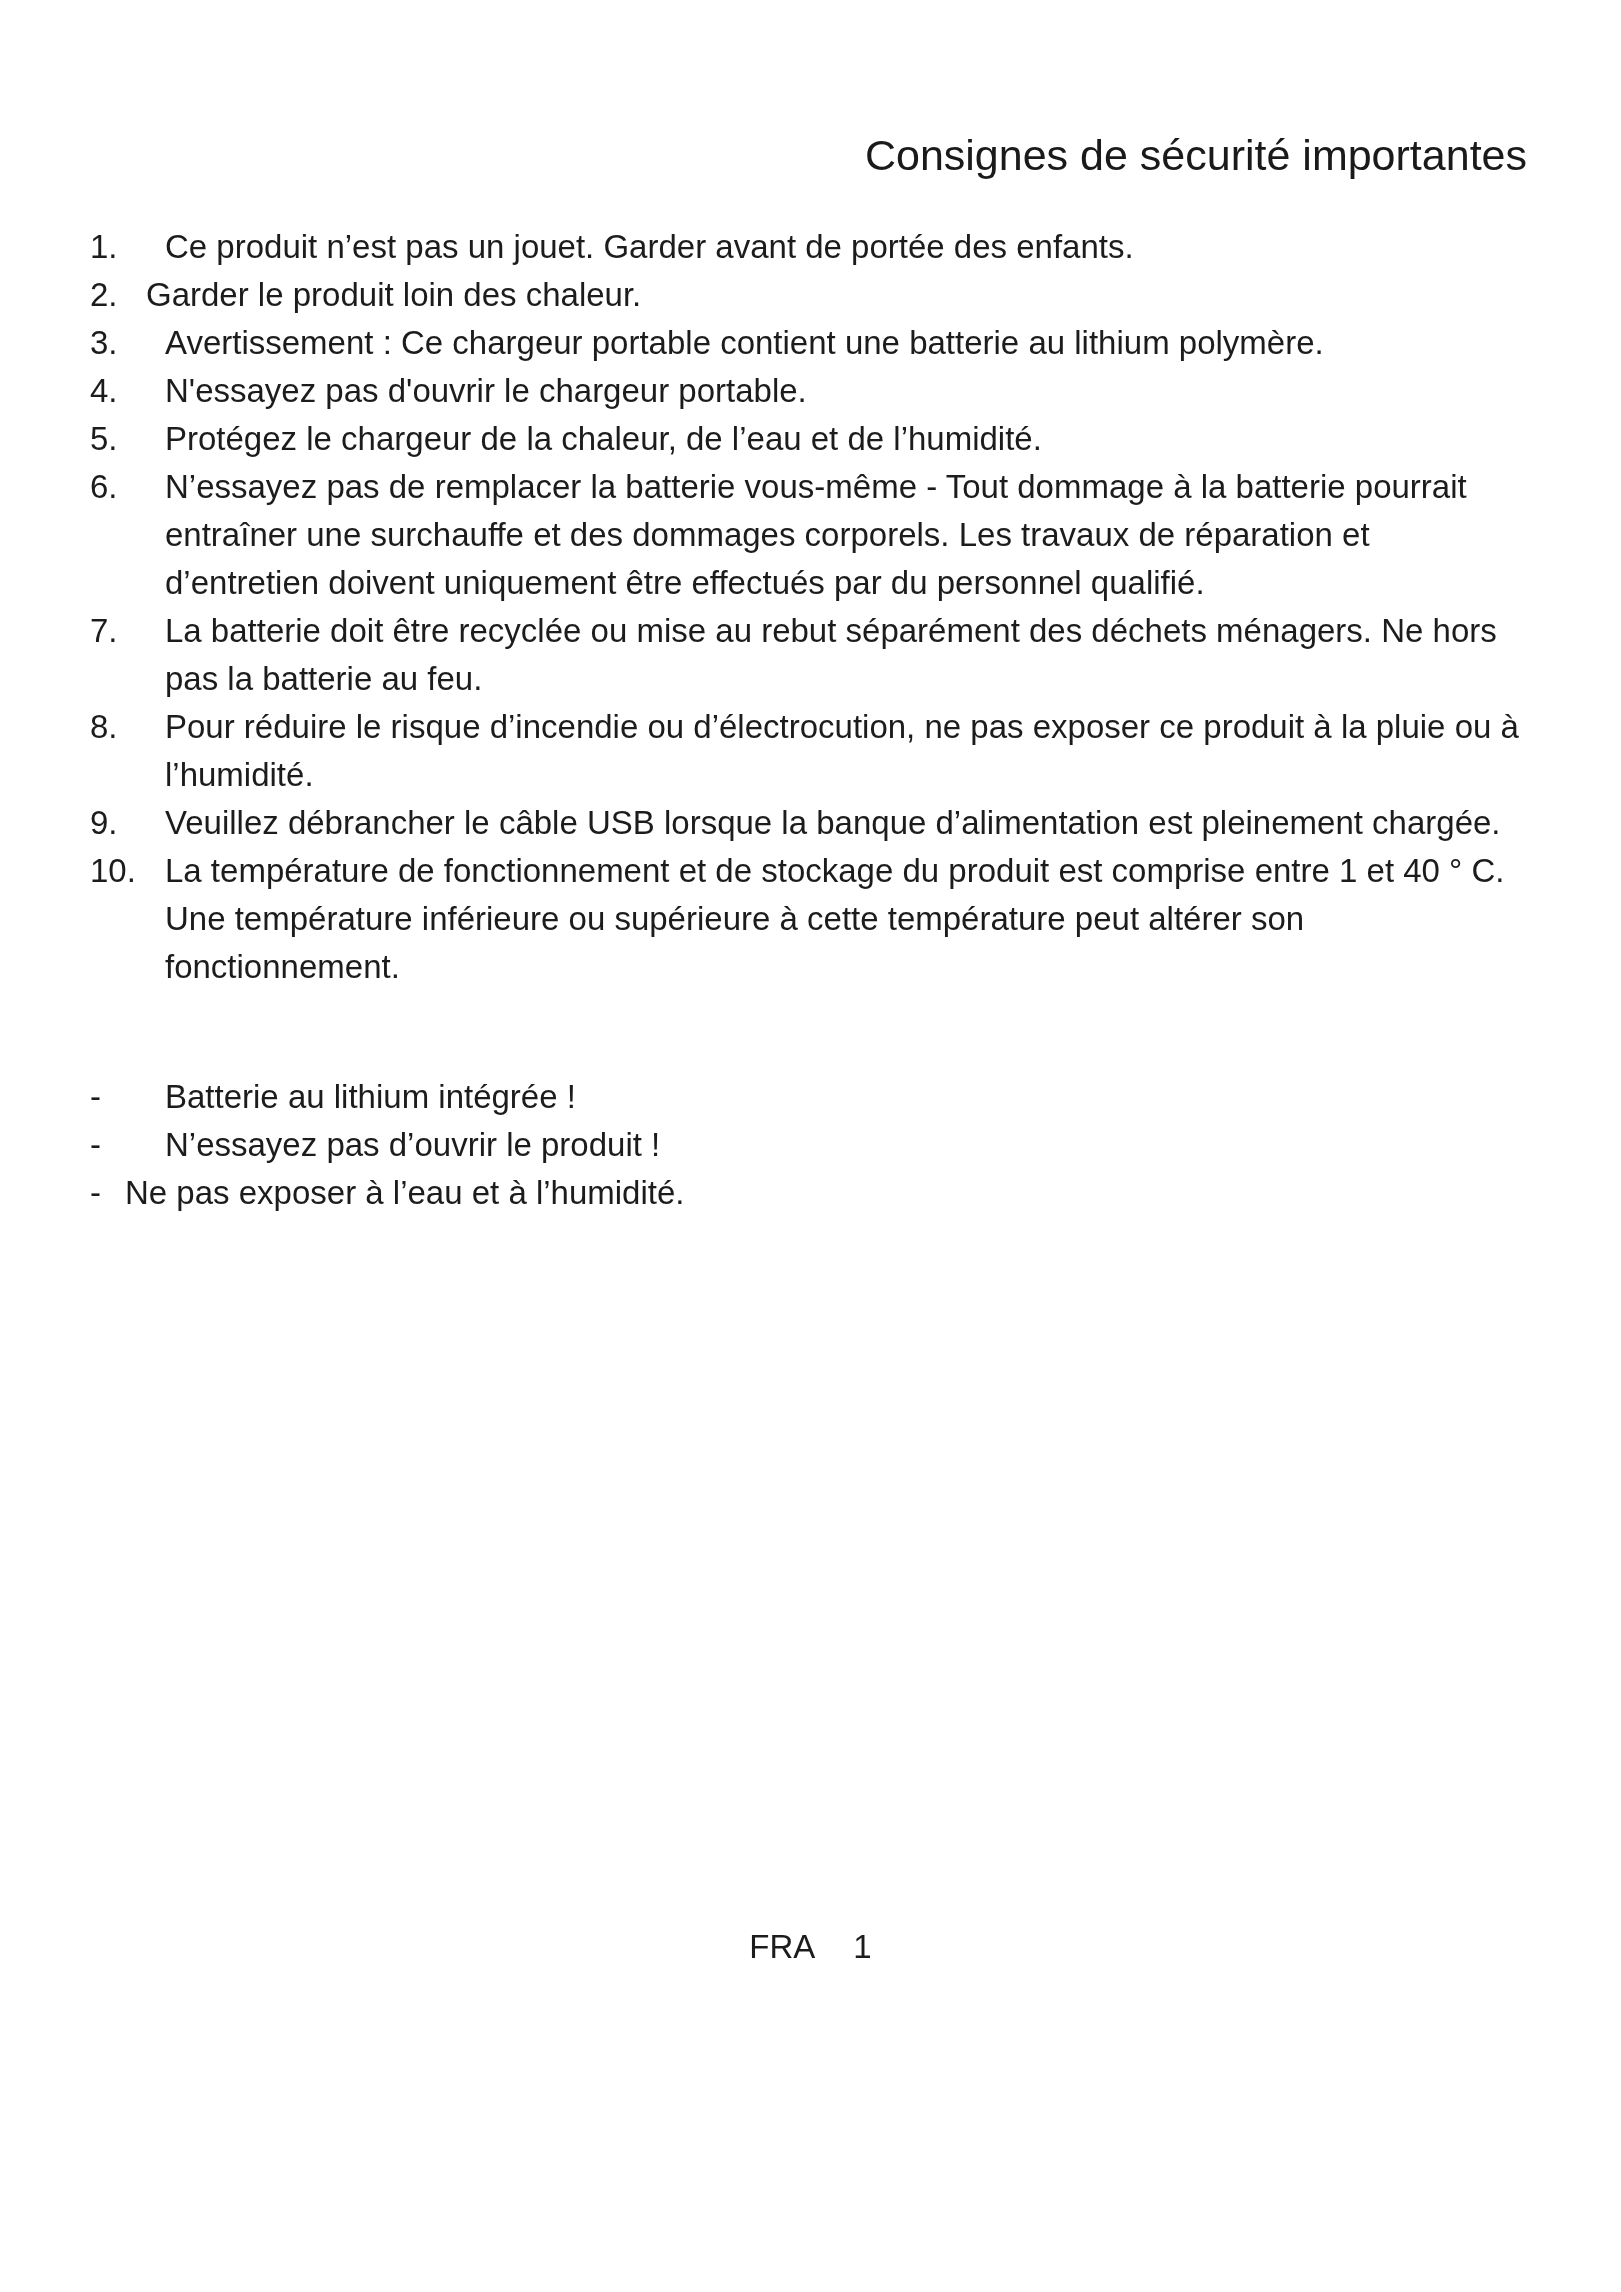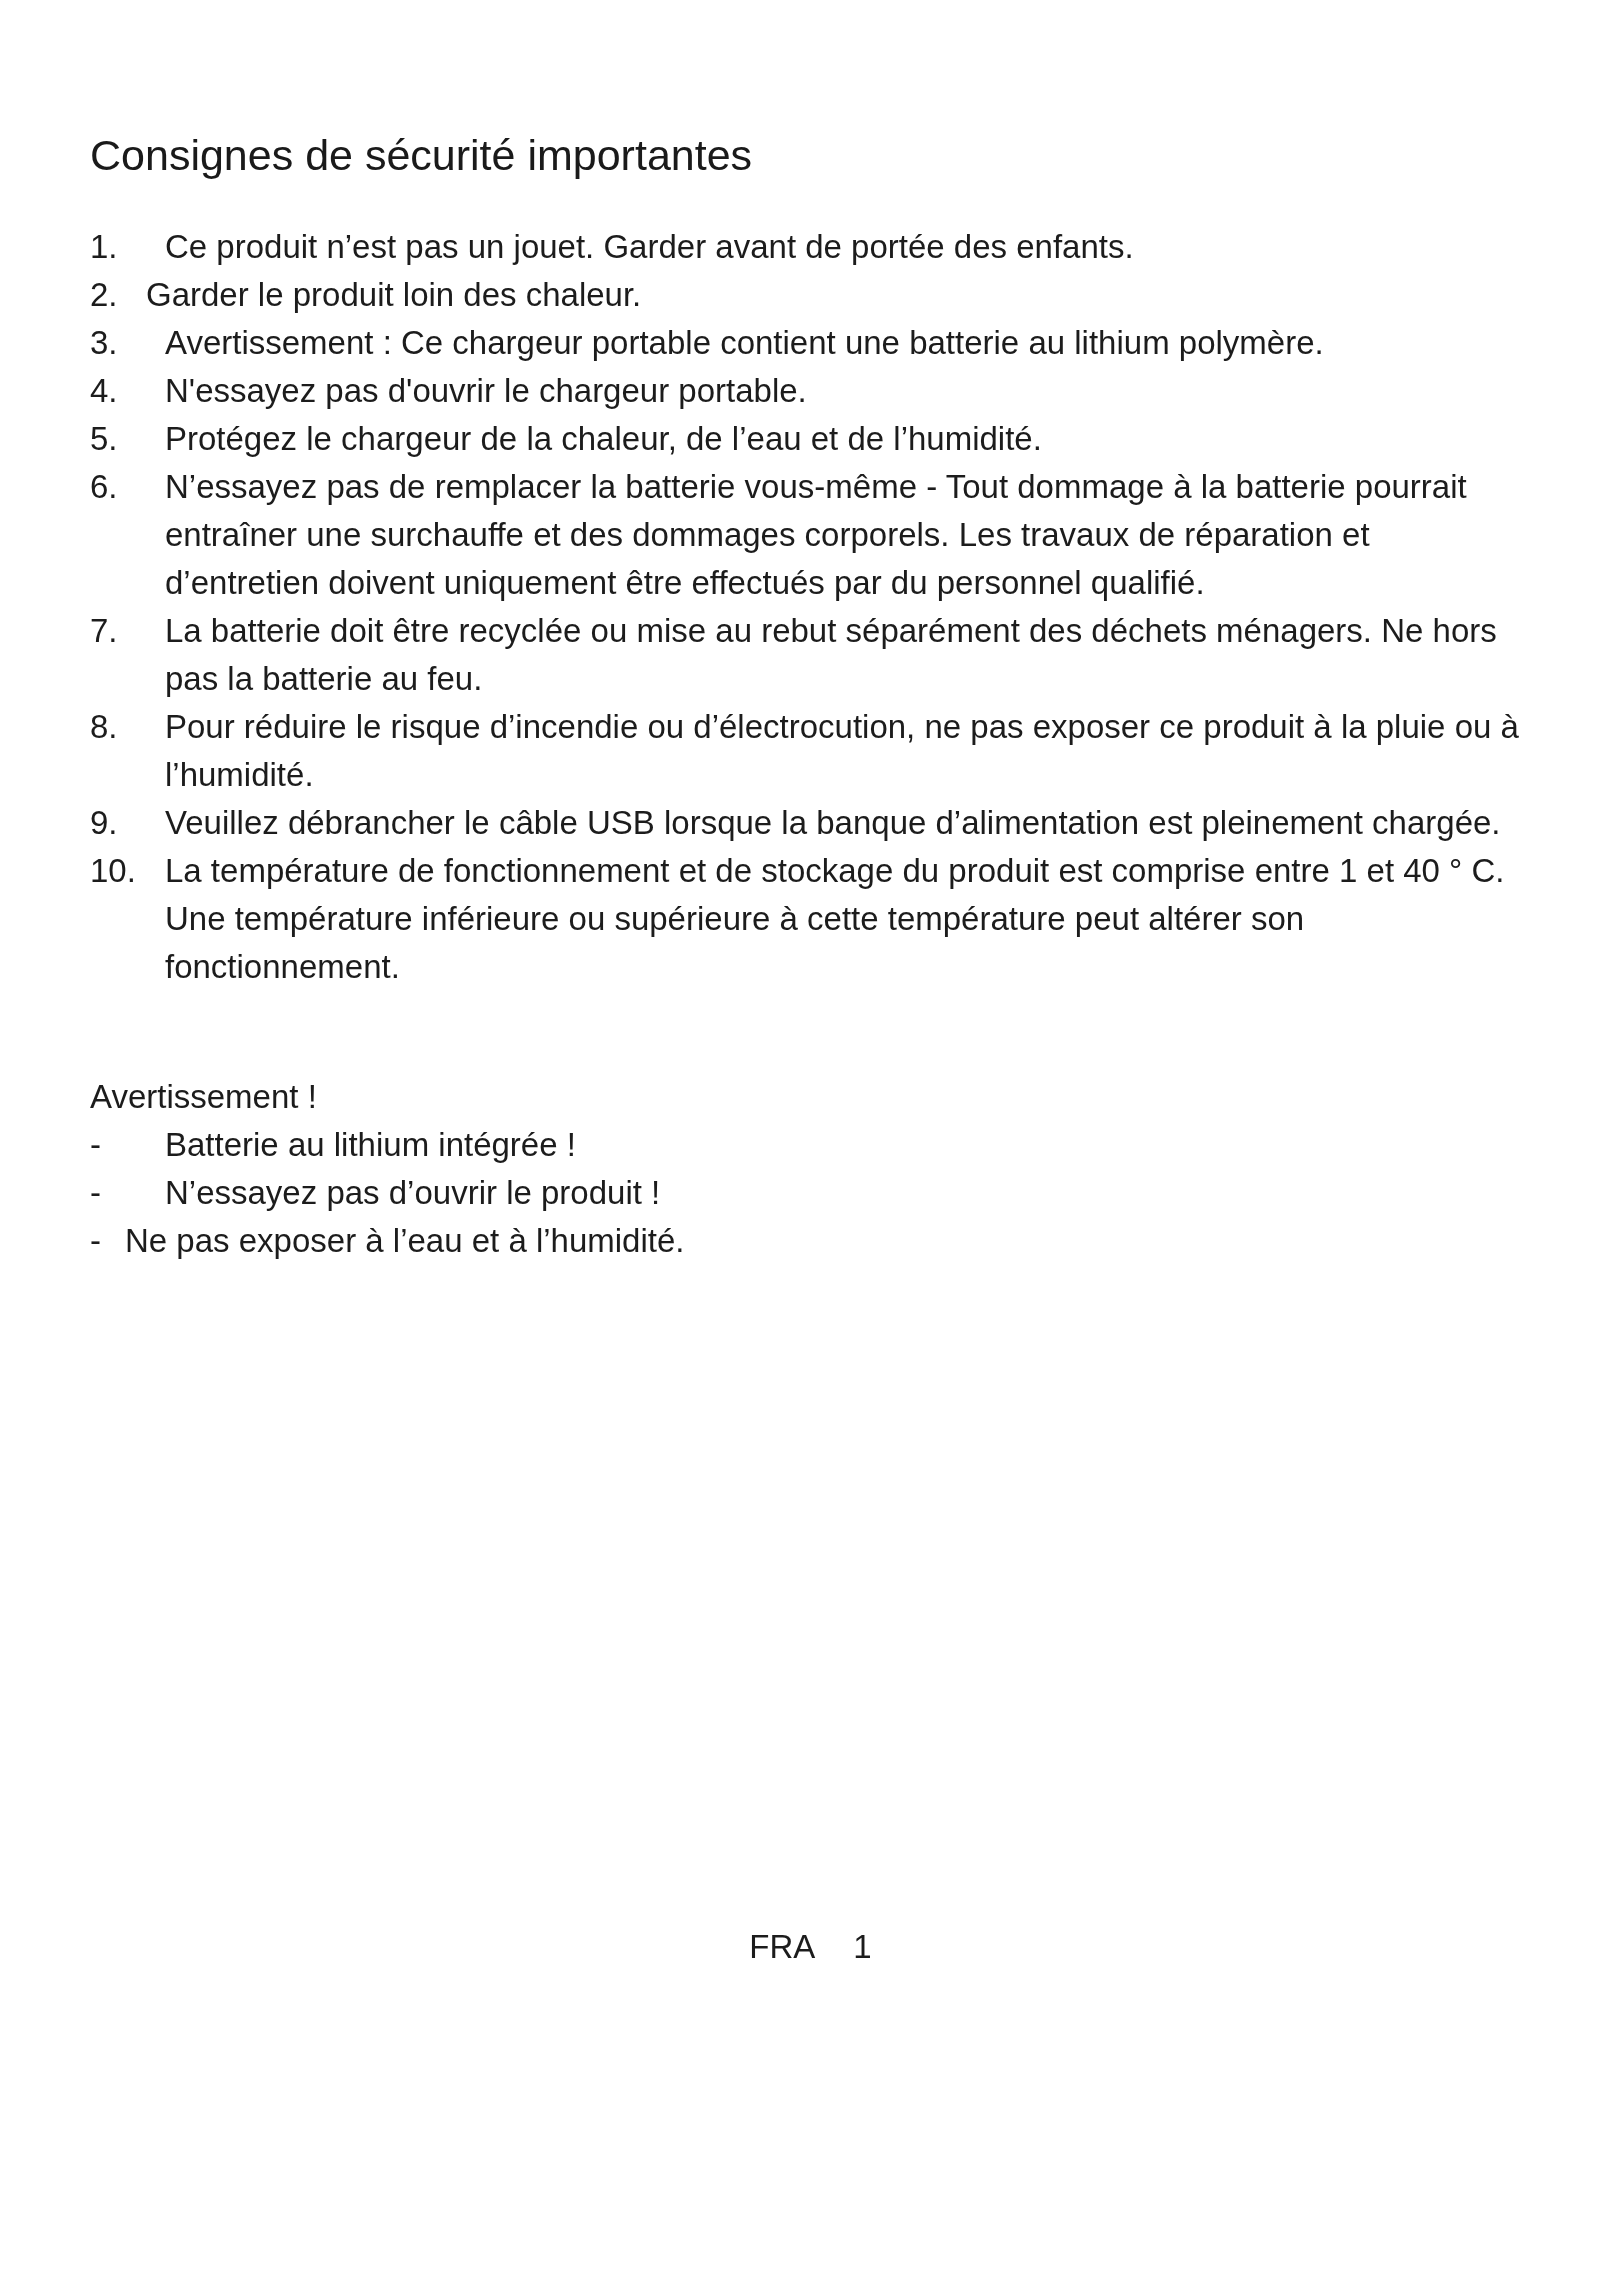--- a/index.html
+++ b/index.html
@@ -19,20 +19,21 @@
     box-sizing: border-box;
     padding: 129px 94px 0 90px;
     overflow: hidden;
   }
   .title {
     font-size: 43px;
     line-height: 53px;
     font-weight: 400;
     margin: 0 0 41px 0;
     color: #1a1a1a;
+    text-align: right;
   }
   .warning-para {
     margin: 0 0 21.6px 0;
   }
   .instructions {
     list-style: none;
     margin: 0;
     padding: 0;
   }
   .item {
@@ -113,21 +114,20 @@
       <span class="num">9.</span>
       <span class="txt">Veuillez débrancher le câble USB lorsque la banque d’alimentation est pleinement chargée.</span>
     </li>
     <li class="item">
       <span class="num">10.</span>
       <span class="txt">La température de fonctionnement et de stockage du produit est comprise entre 1 et 40 ° C. Une température inférieure ou supérieure à cette température peut altérer son fonctionnement.</span>
     </li>
   </ol>
 
   <div class="warning-section">
-    <p class="warning-heading">Avertissement !</p>
     <div class="item">
       <span class="num">-</span>
       <span class="txt">Batterie au lithium intégrée !</span>
     </div>
     <div class="item">
       <span class="num">-</span>
       <span class="txt">N’essayez pas d’ouvrir le produit !</span>
     </div>
     <div class="item tight2">
       <span class="num">-</span>

